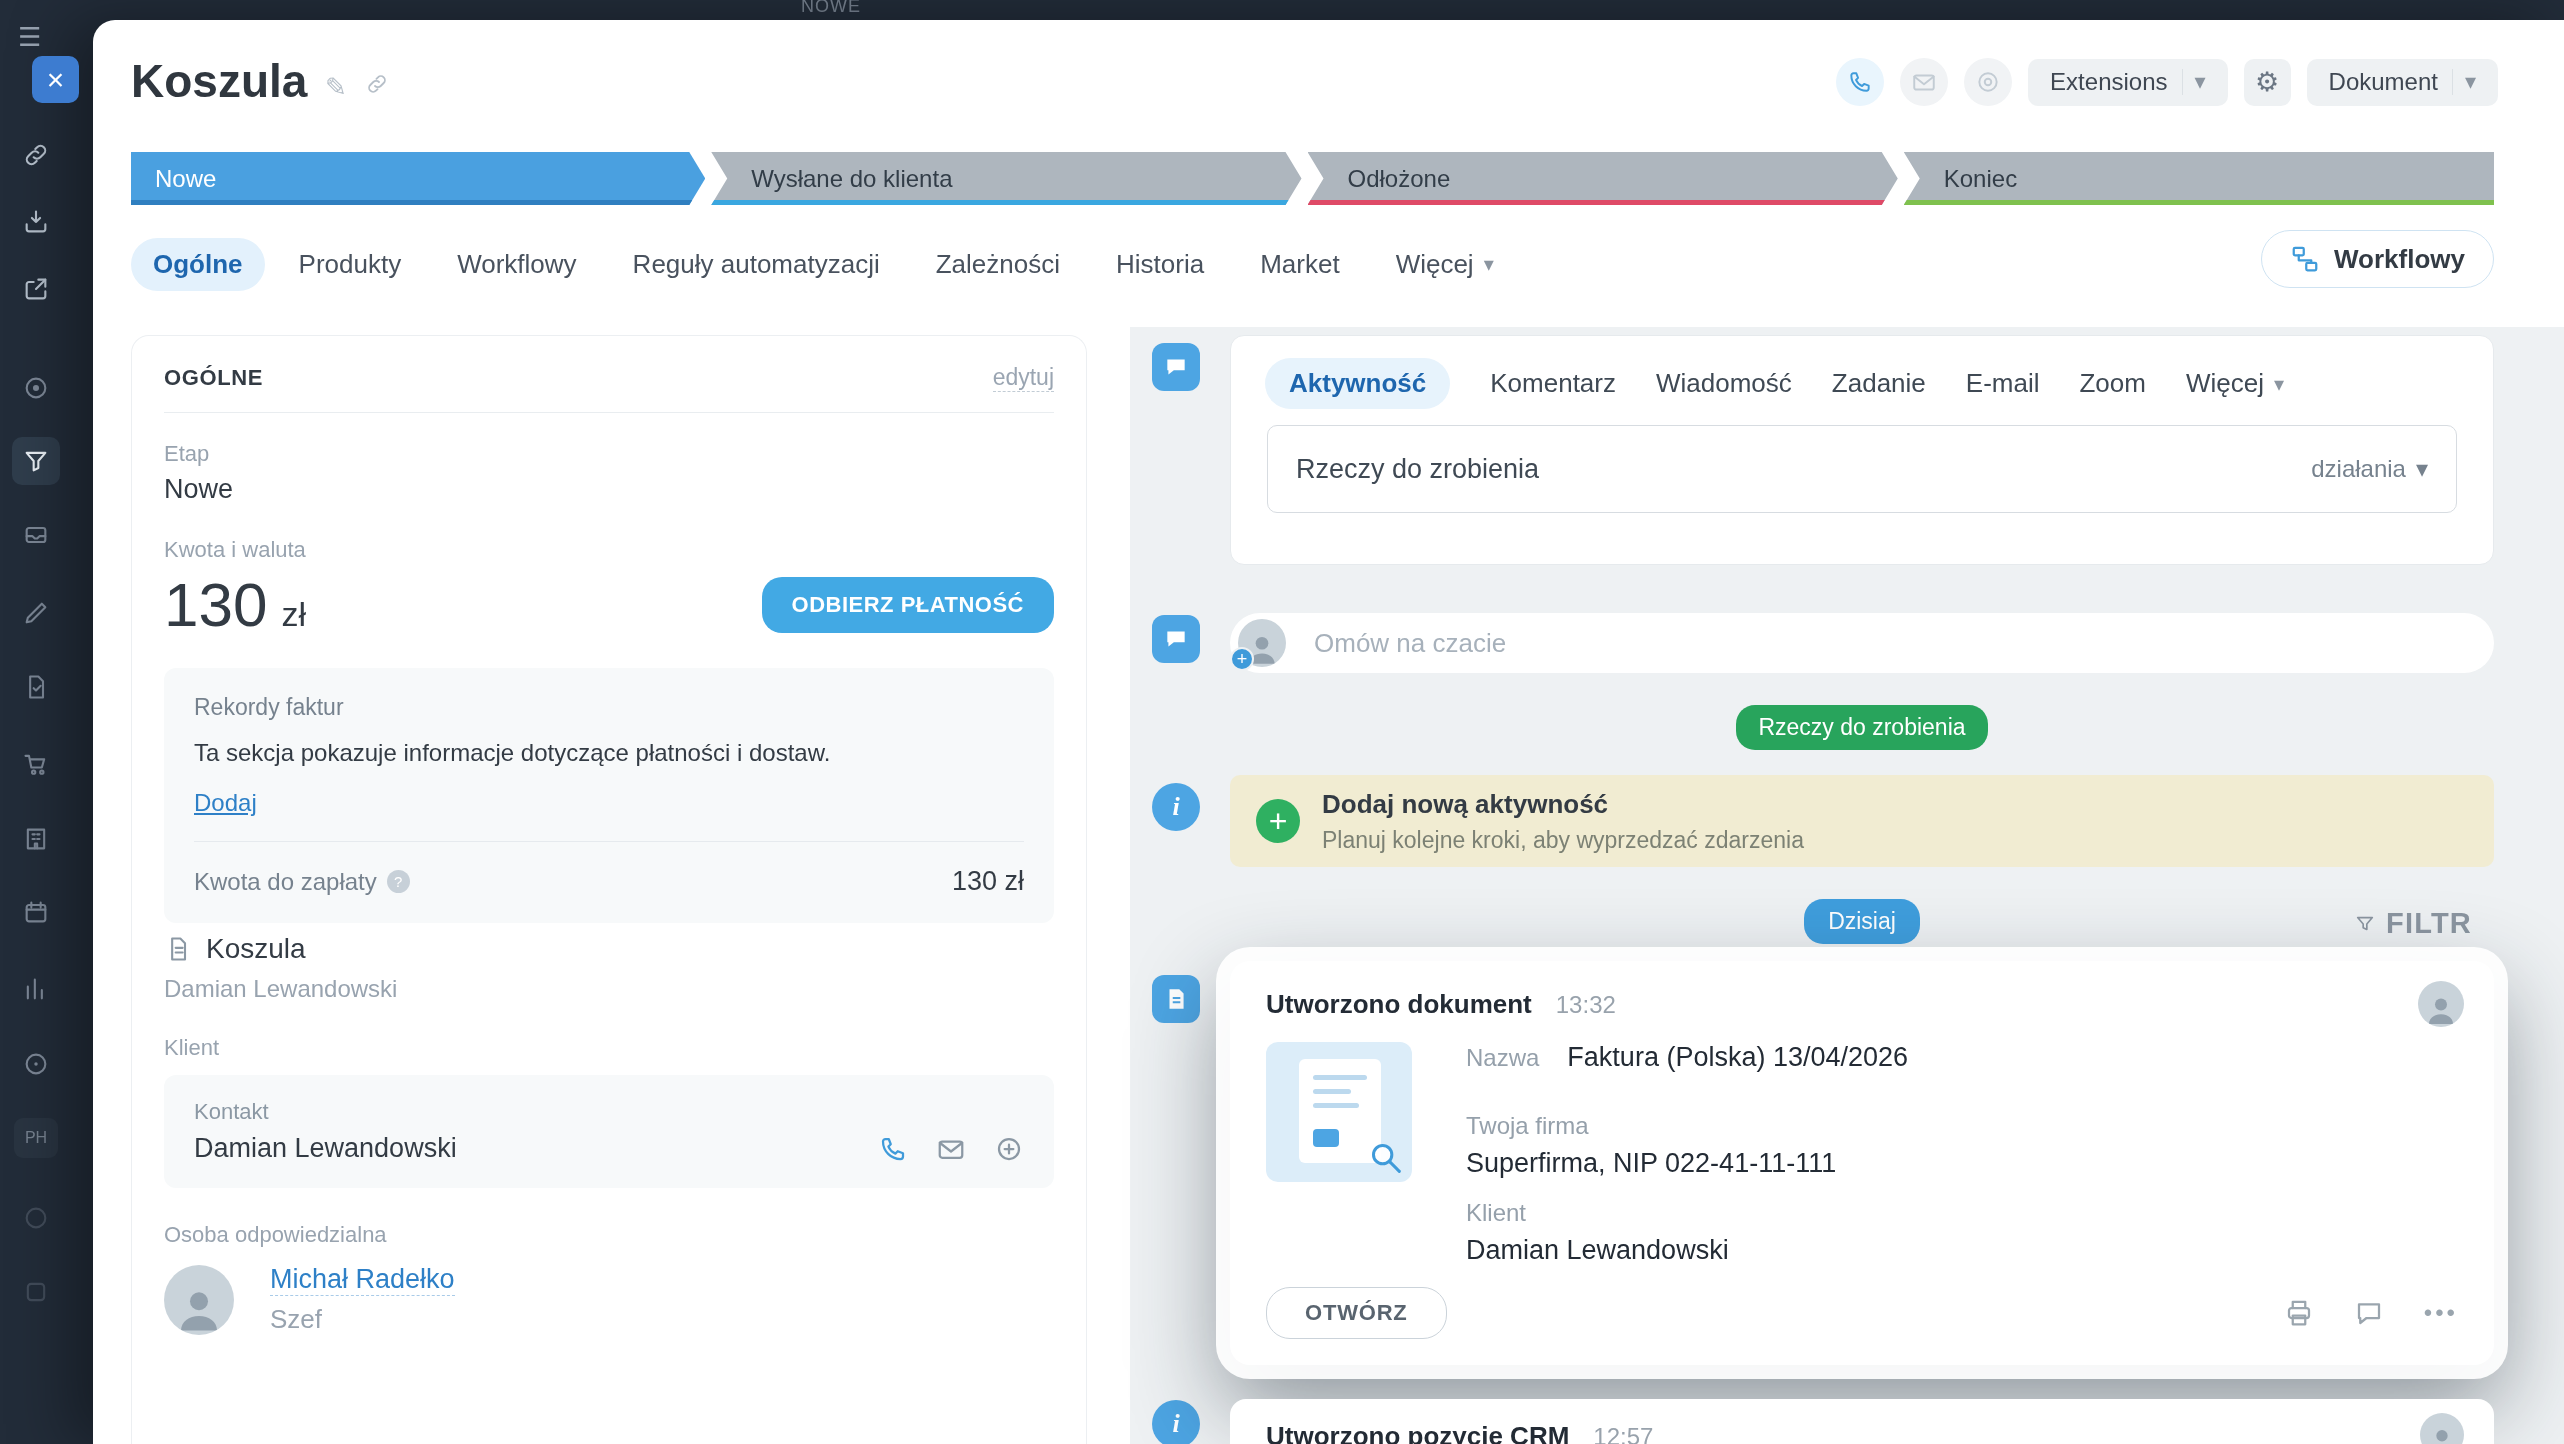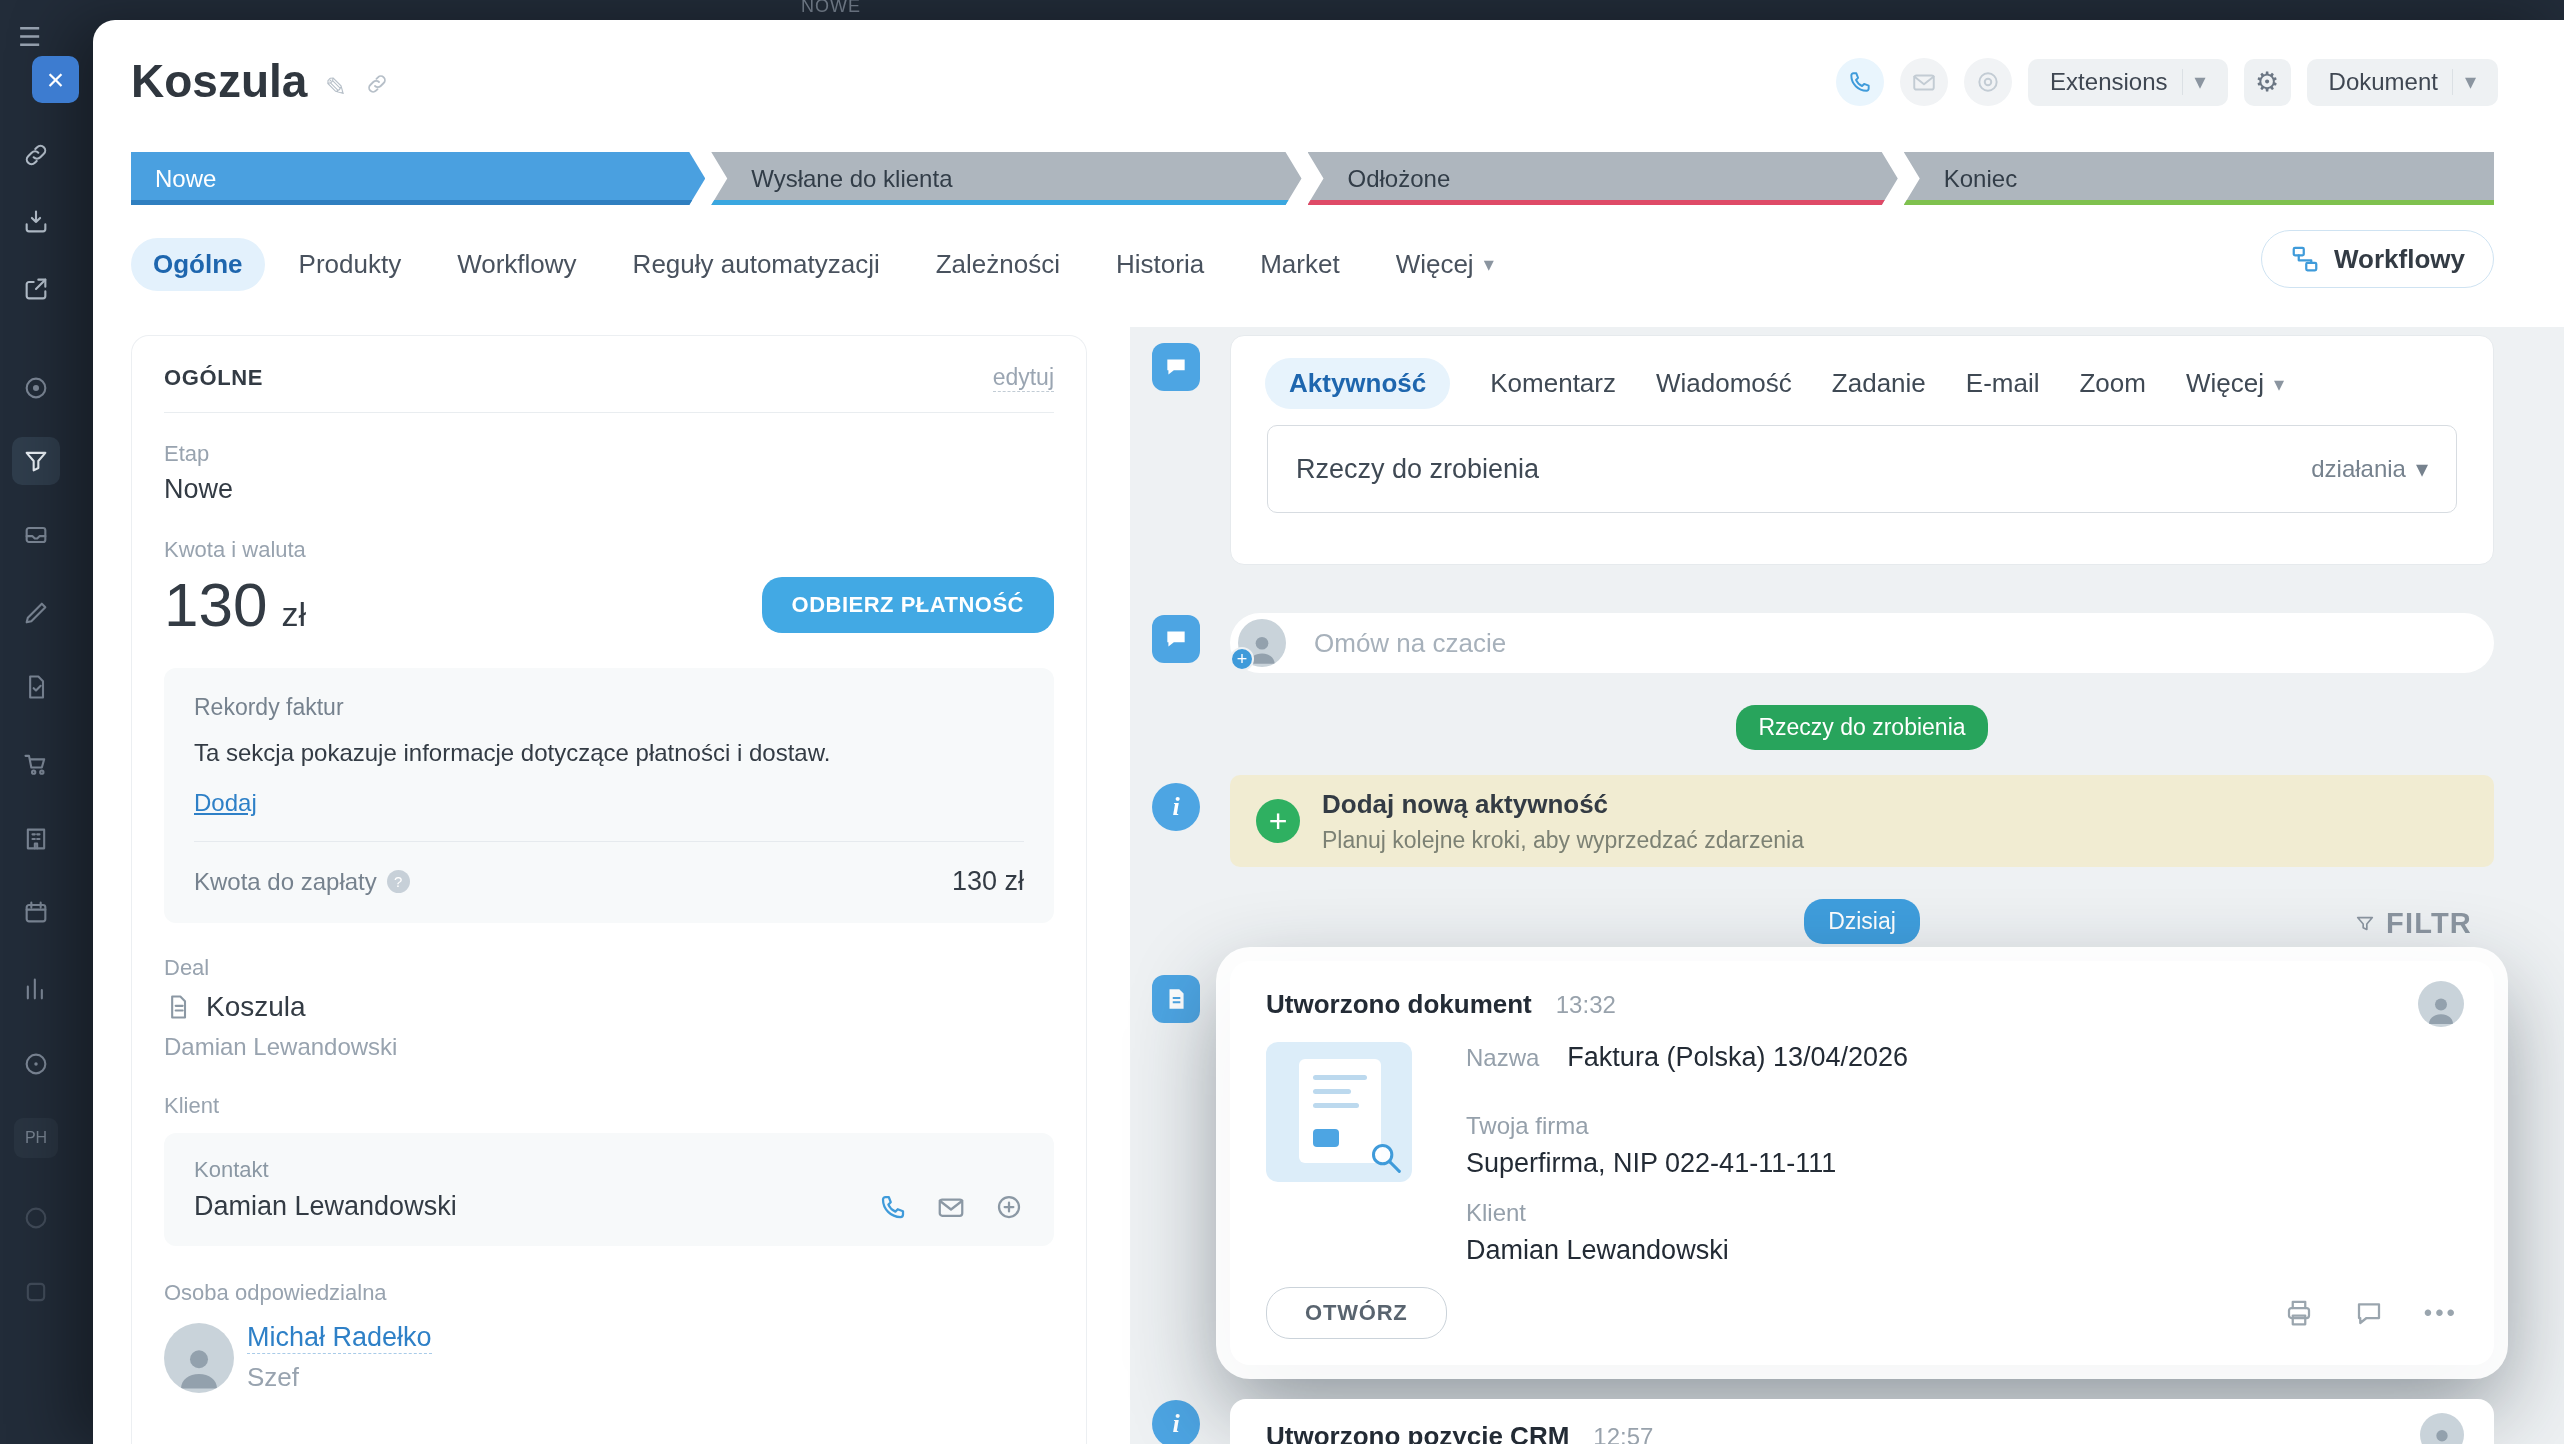--- a/index.html
+++ b/index.html
@@ -85,21 +85,21 @@
   .deal-row{display:flex;align-items:center;gap:14px;margin-top:10px;font-size:28px;color:#333b44;}
   .deal-row svg{color:#8b98a4;}
   .sub-gray{font-size:24px;color:#98a3af;margin-top:10px;}
   .contact-box{background:#f7f9fa;border-radius:12px;padding:24px 30px;margin-top:14px;}
   .cb-label{font-size:22px;color:#8b98a4;}
   .cb-row{display:flex;justify-content:space-between;align-items:center;margin-top:8px;}
   .cb-name{font-size:27px;color:#333b44;}
   .cb-icons{display:flex;align-items:center;gap:28px;}
   .cb-icons .ph{color:#3f9bda;cursor:pointer;}
   .cb-icons .gr{color:#8b98a4;cursor:pointer;}
-  .person-row{display:flex;align-items:center;gap:13px;margin-top:16px;}
+  .person-row{display:flex;align-items:center;gap:36px;margin-top:16px;}
   .avatar{border-radius:50%;background:#c9d3da;display:flex;align-items:flex-end;justify-content:center;overflow:hidden;}
   .avatar svg{color:#93a1ad;}
   .resp-name{font-size:27px;color:#2e80c7;border-bottom:1px dashed #a9cbe8;display:inline-block;cursor:pointer;}
   .resp-role{font-size:26px;color:#98a3af;margin-top:8px;}
 
   
   .timeline{position:absolute;left:1037px;top:307px;right:0;bottom:0;background:#eef1f3;}
   .gico{position:absolute;left:22px;width:48px;height:48px;background:#4da5e3;color:#fff;
     display:flex;align-items:center;justify-content:center;border-radius:12px;}
   .gico.circle{border-radius:50%;font-size:26px;font-weight:bold;font-style:italic;font-family:"Liberation Serif",serif;}
@@ -381,21 +381,20 @@
       <hr class="ib-div">
       <div class="due-row">
         <span class="due-left">
           <span>Kwota do zapłaty</span>
           <span class="qmark">?</span>
         </span>
         <span class="due-val">130 zł</span>
       </div>
     </div>
 
-    <div class="flabel" style="margin-top:32px">Deal</div>
     <div class="deal-row">
       <svg class="ic" width="28" height="28" viewBox="0 0 24 24">
           <path d="M7 3h7l4 4v14H7z"></path>
           <path d="M10 11h6M10 15h6"></path>
         </svg>
       <span>Koszula</span>
     </div>
     <div class="sub-gray">Damian Lewandowski</div>
 
     <div class="flabel" style="margin-top:32px">Klient</div>

